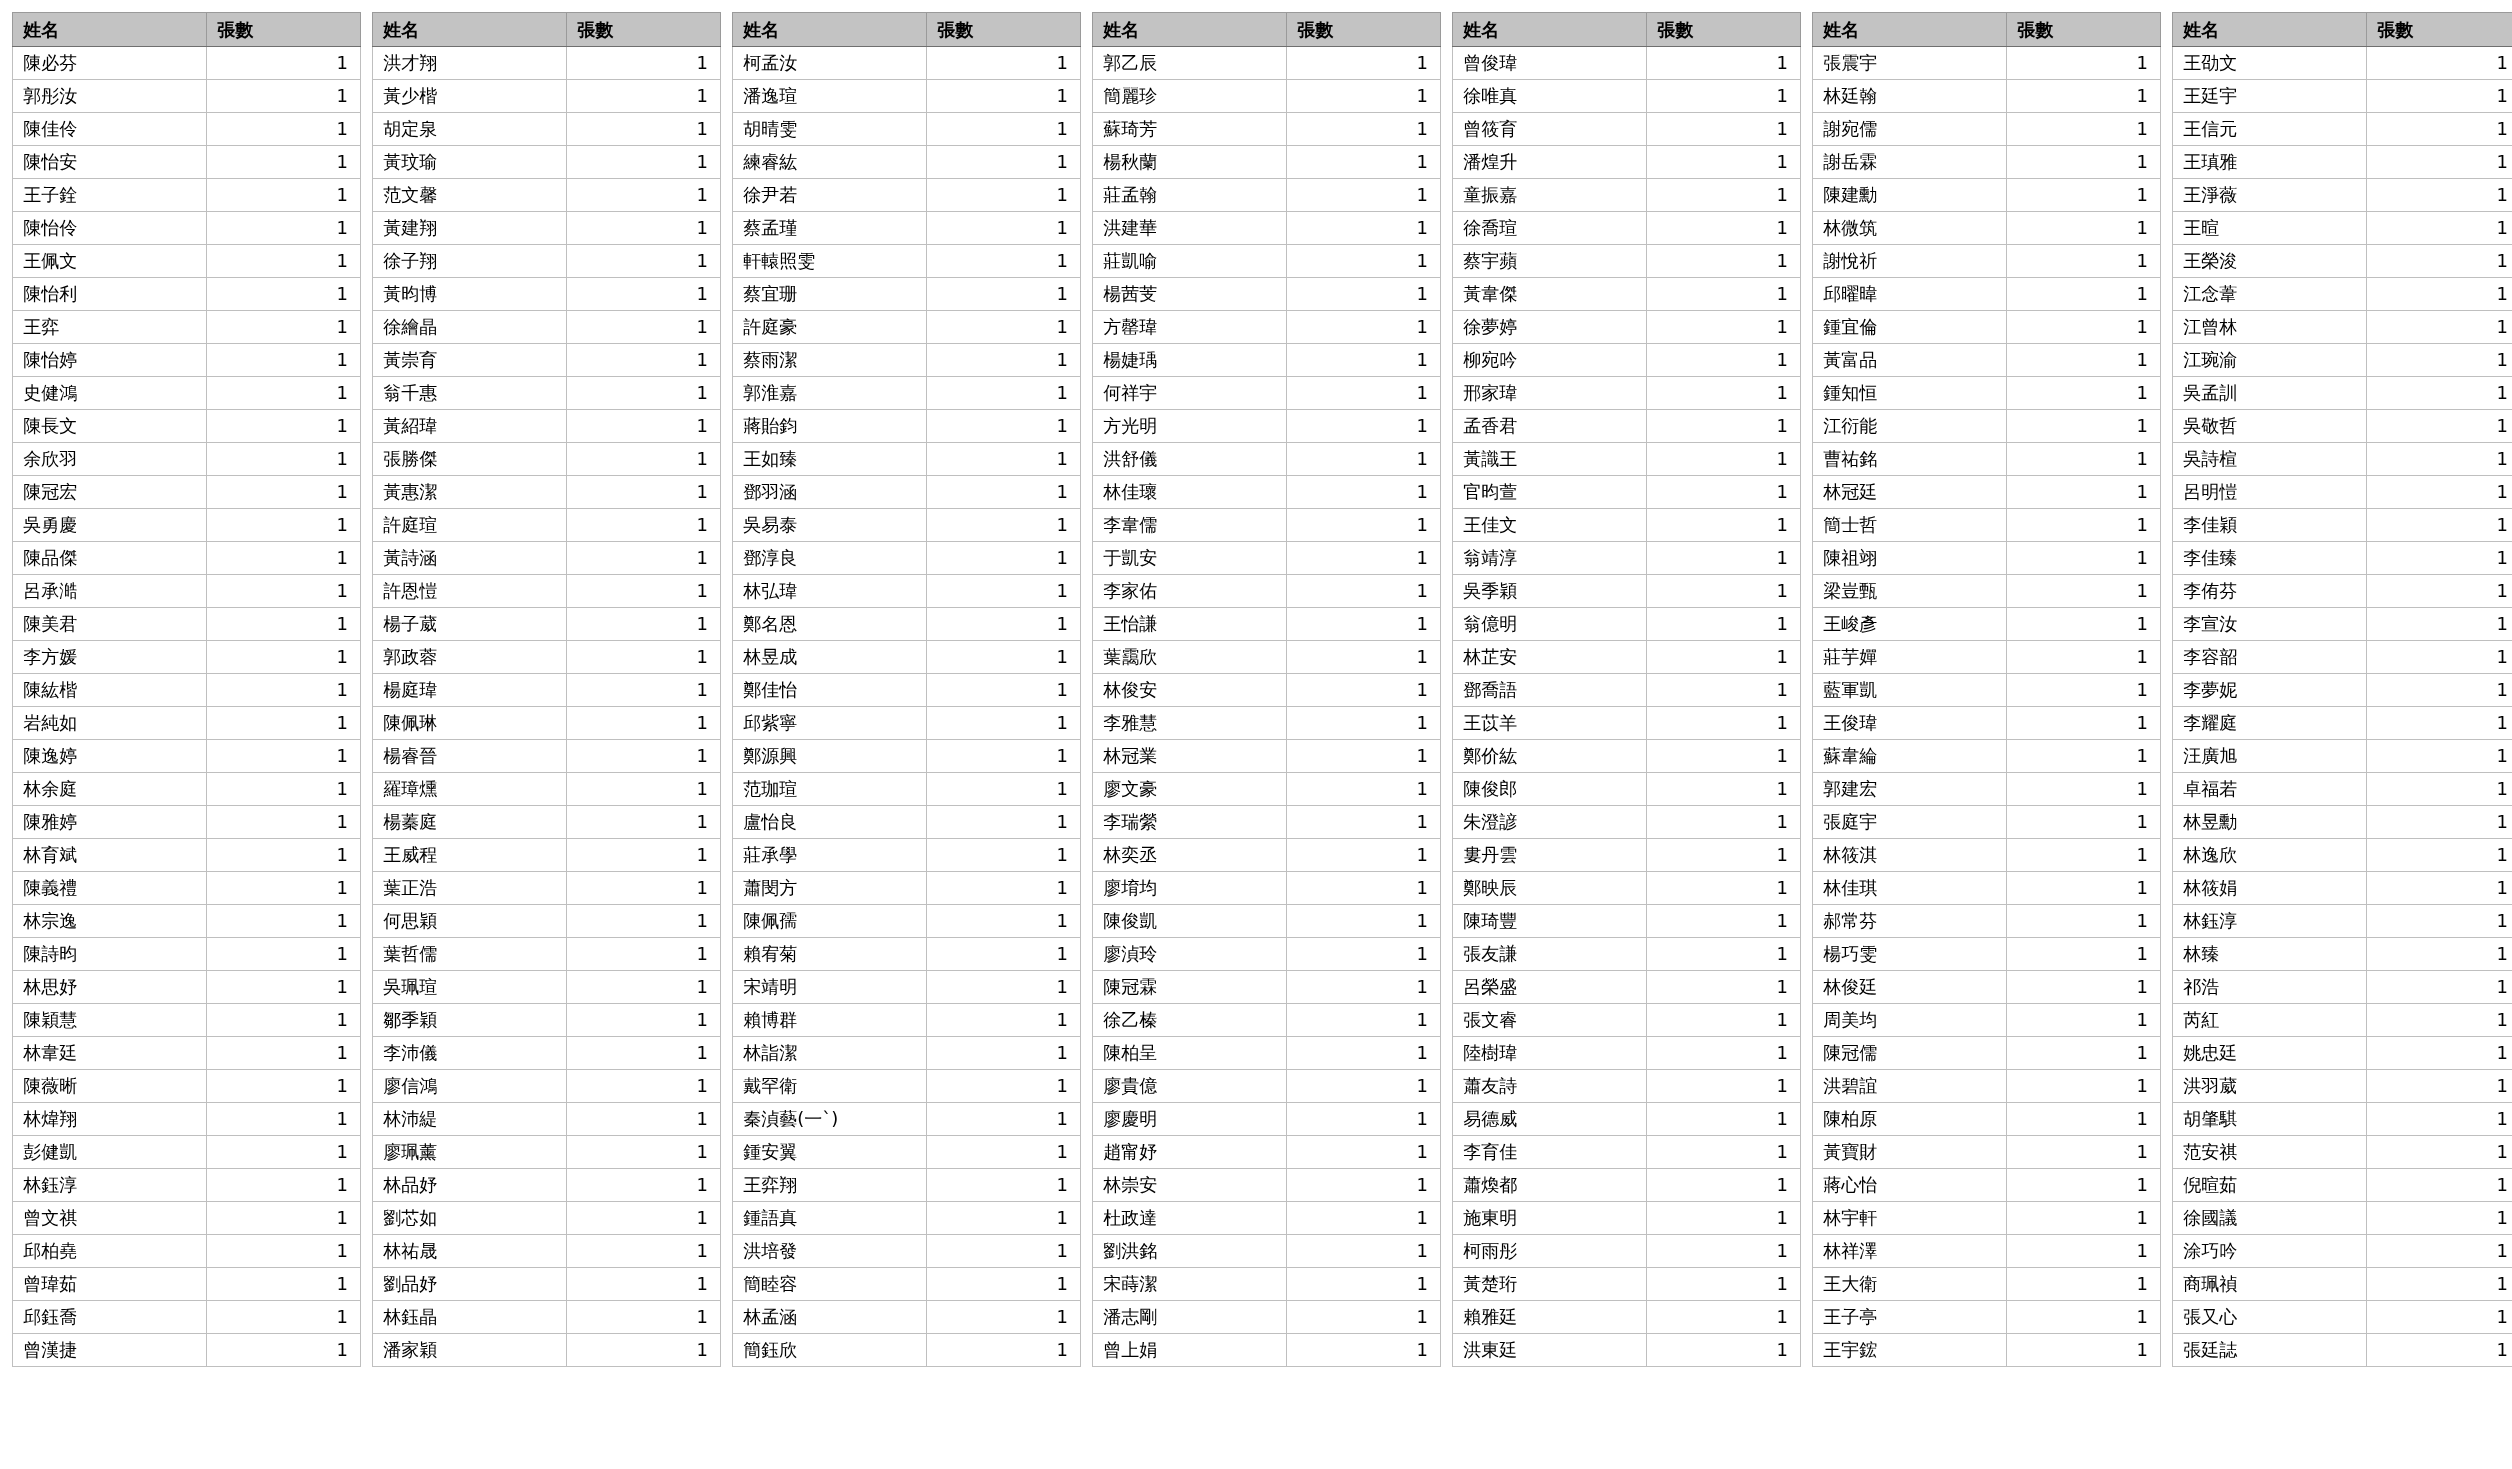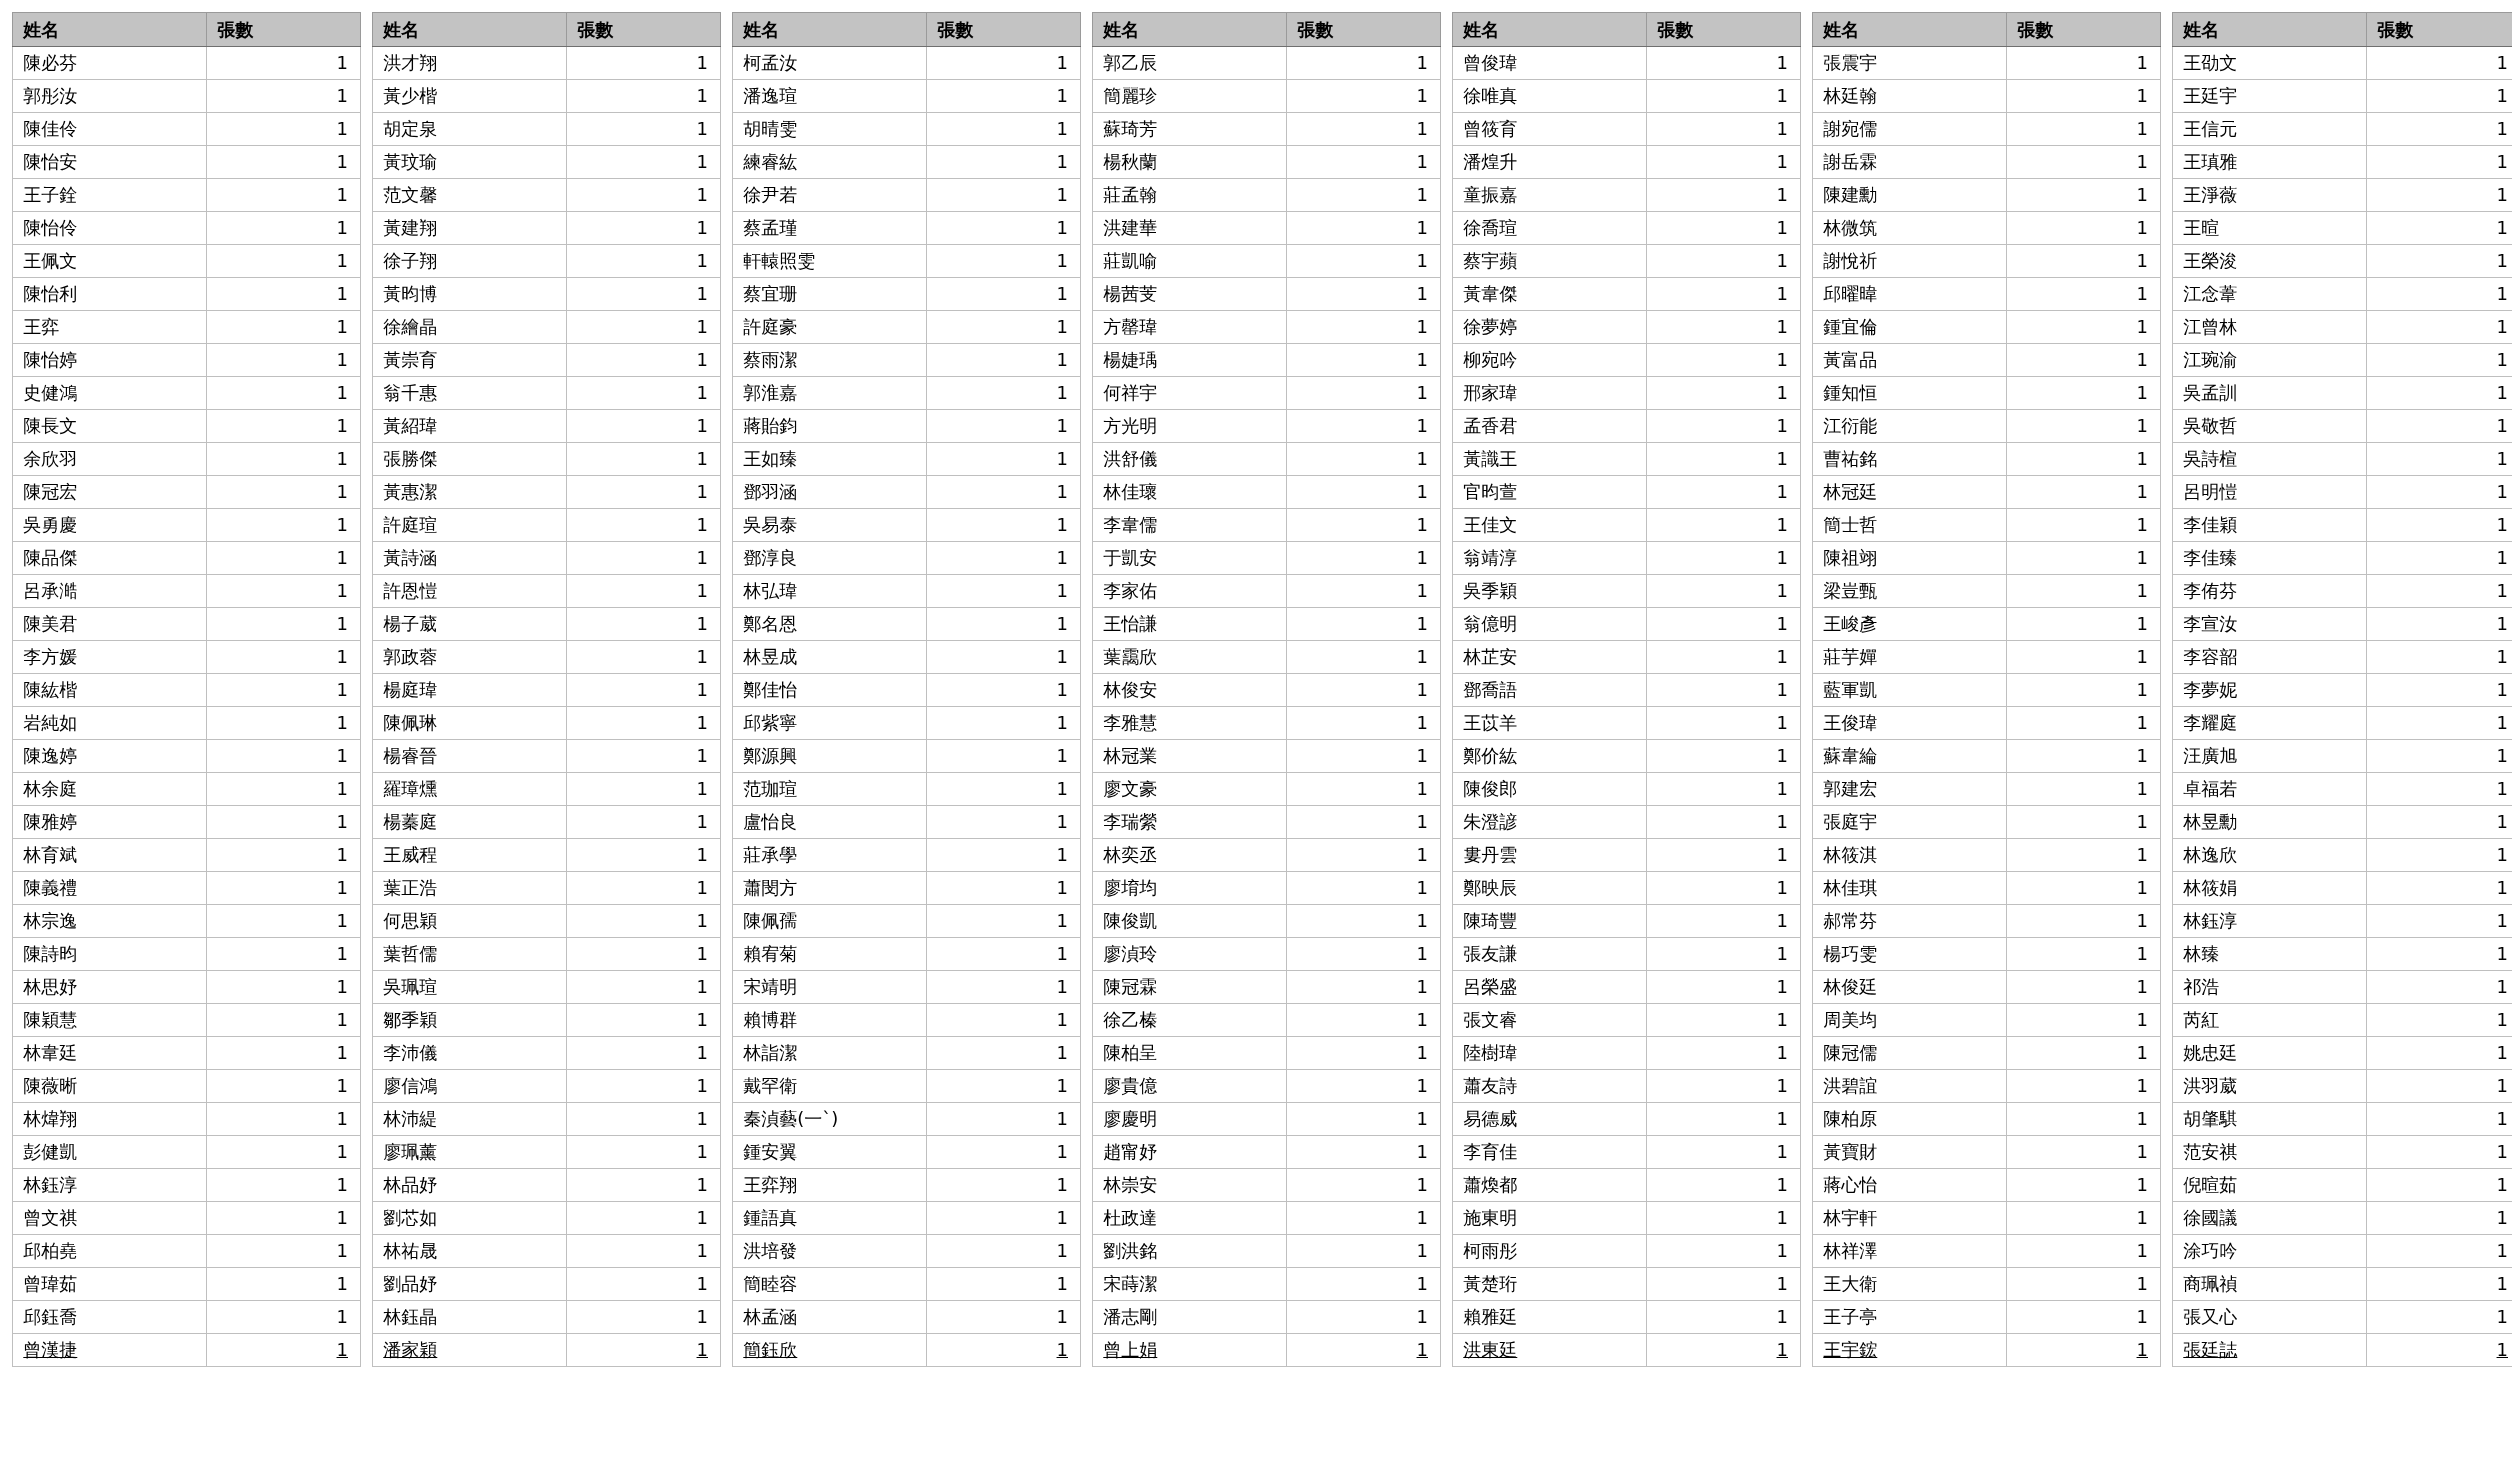--- a/index.html
+++ b/index.html
@@ -58,21 +58,20 @@
     white-space: nowrap;
     overflow: hidden;
     background: #ffffff;
   }
   table.names td.count {
     text-align: right;
     padding-right: 12px;
   }
   table.names tbody tr:last-child td {
     border-bottom: 0.9px solid #bfbfbf;
-    text-decoration: underline;
   }
 </style>
 </head>
 <body>
 
 <div class="sheet" id="sheet">
     <div class="tbl-wrap">
       <table class="names">
         <colgroup>
           <col class="c-name">

